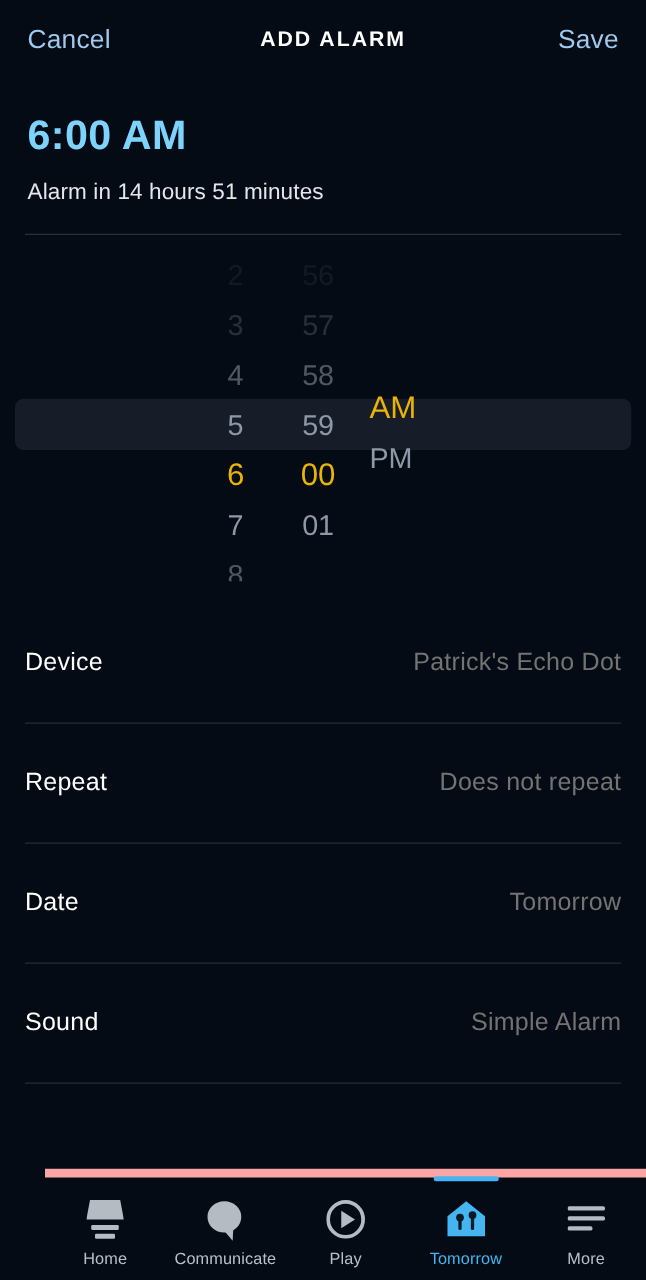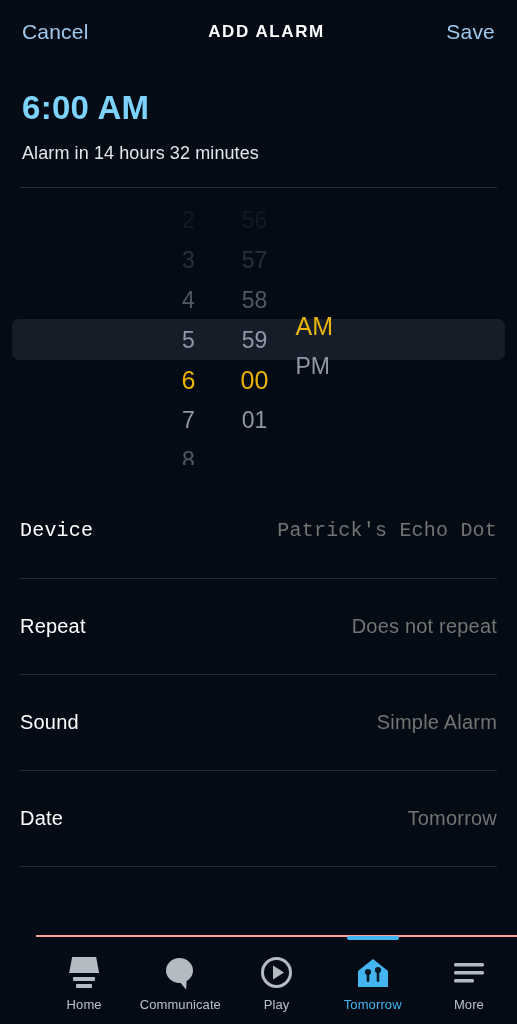--- a/index.html
+++ b/index.html
@@ -135,38 +135,38 @@
     margin-top: 18px;
   }
   .opt-row {
     height: 96px;
     display: flex;
     align-items: center;
     justify-content: space-between;
     border-bottom: 1px solid #232c37;
     cursor: pointer;
   }
-  .opt-row:first-child { border-top: none; font-family: Liberation Mono, monospace; }
+  .opt-row:first-child { border-top: none; }
   .opt-label {
     font-size: 20px;
     color: #ffffff;
     letter-spacing: 0.2px;
   }
   .opt-value {
     font-size: 20px;
     color: #737373;
     letter-spacing: 0.2px;
     text-align: right;
   }
 
   
   .tabbar {
     flex: 0 0 89px;
     height: 89px;
-    border-top: 2px solid #fca5a5;
+    border-top: 7px solid #fca5a5;
     display: flex;
     position: relative;
     background: #050b14;
     margin-left: 36px;
   }
   .tab {
     flex: 1 1 0;
     display: flex;
     flex-direction: column;
     align-items: center;
@@ -233,21 +233,21 @@
 <div class="phone">
 
   <div class="topbar">
     <button class="topbar-action">Cancel</button>
     <div class="topbar-title">ADD ALARM</div>
     <button class="topbar-action">Save</button>
   </div>
 
   <div class="summary">
     <div class="summary-time">6:00 AM</div>
-    <div class="summary-sub">Alarm in 14 hours 32 minutes</div>
+    <div class="summary-sub">Alarm in 14 hours 51 minutes</div>
   </div>
   <div class="rule"></div>
 
   <div class="picker">
     <div class="picker-highlight"></div>
     <div class="picker-cols">
       <div class="picker-col">
         <div class="picker-item f3">2</div>
         <div class="picker-item f2">3</div>
         <div class="picker-item f1">4</div>
@@ -285,26 +285,26 @@
   <div class="options">
     <div class="opt-row">
       <span class="opt-label">Device</span>
       <span class="opt-value">Patrick's Echo Dot</span>
     </div>
     <div class="opt-row">
       <span class="opt-label">Repeat</span>
       <span class="opt-value">Does not repeat</span>
     </div>
     <div class="opt-row">
+      <span class="opt-label">Date</span>
+      <span class="opt-value">Tomorrow</span>
+    </div>
+    <div class="opt-row">
       <span class="opt-label">Sound</span>
       <span class="opt-value">Simple Alarm</span>
-    </div>
-    <div class="opt-row">
-      <span class="opt-label">Date</span>
-      <span class="opt-value">Tomorrow</span>
     </div>
   </div>
 
   <div class="tabbar">
 
     <div class="tab">
       <div class="tab-icon">
         <div class="ic-home">
           <div class="shade"></div>
           <div class="bar1"></div>

